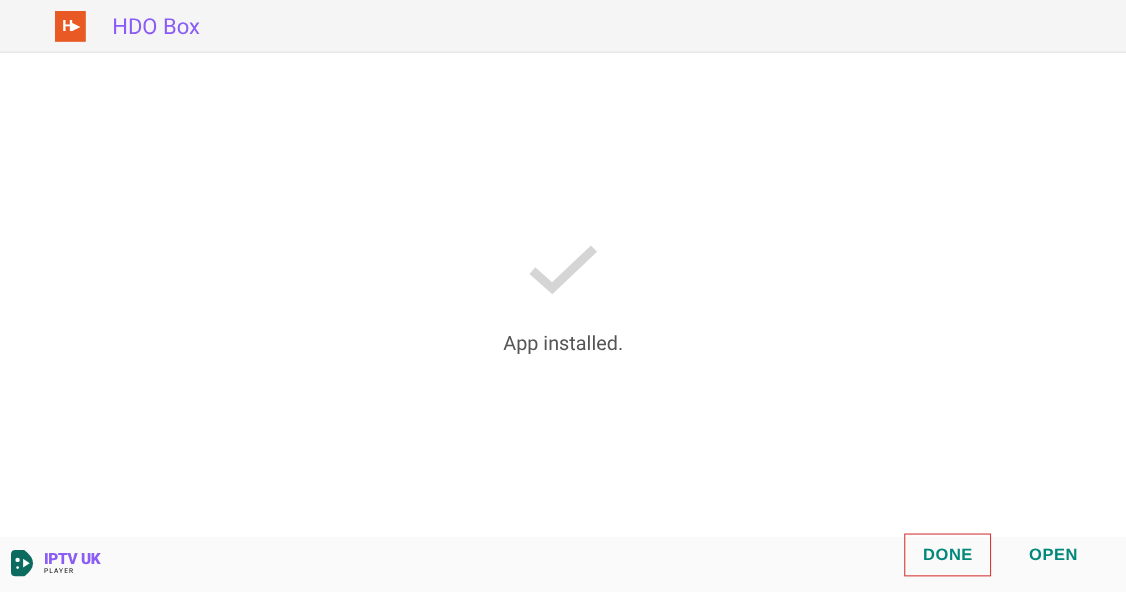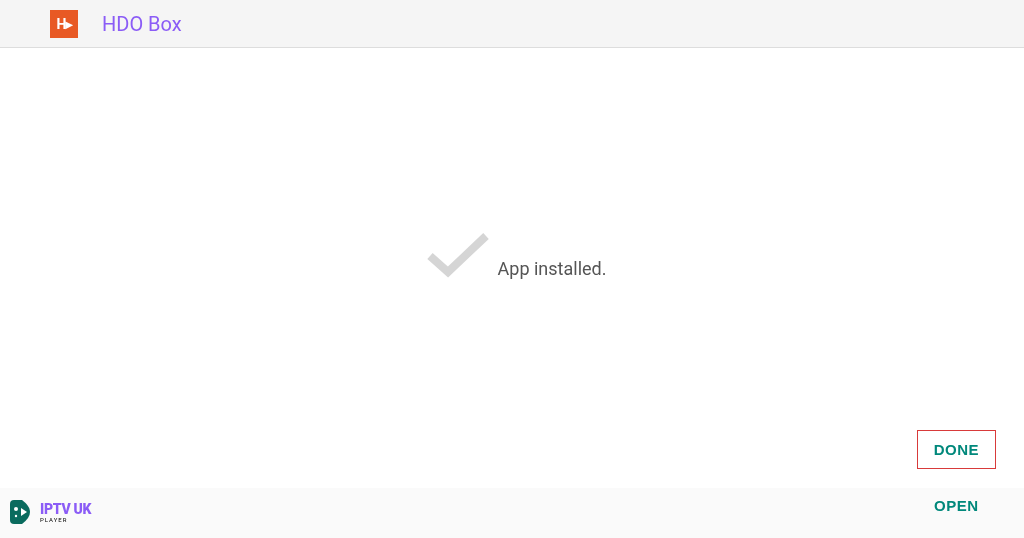--- a/index.html
+++ b/index.html
@@ -33,20 +33,21 @@
     
     .app-title {
       font-size: 20px;
       color: #8b5cf6;
       font-weight: 400;
     }
     
     .main {
       height: 440px;
       display: flex;
+      flex-direction: column;
       align-items: center;
       justify-content: center;
       background: #fff;
     }
     
     .checkmark-icon {
       margin-bottom: 24px;
     }
     
     .status-text {
@@ -54,21 +55,20 @@
       color: #555;
     }
     
     .footer {
       position: absolute;
       bottom: 14px;
       right: 28px;
       display: flex;
       gap: 18px;
       align-items: center;
-      flex-direction: column;
     }
     
     .btn {
       font-size: 15px;
       font-weight: 600;
       color: #01887b;
       padding: 10px 16px;
       background: transparent;
       border: none;
       cursor: pointer;

